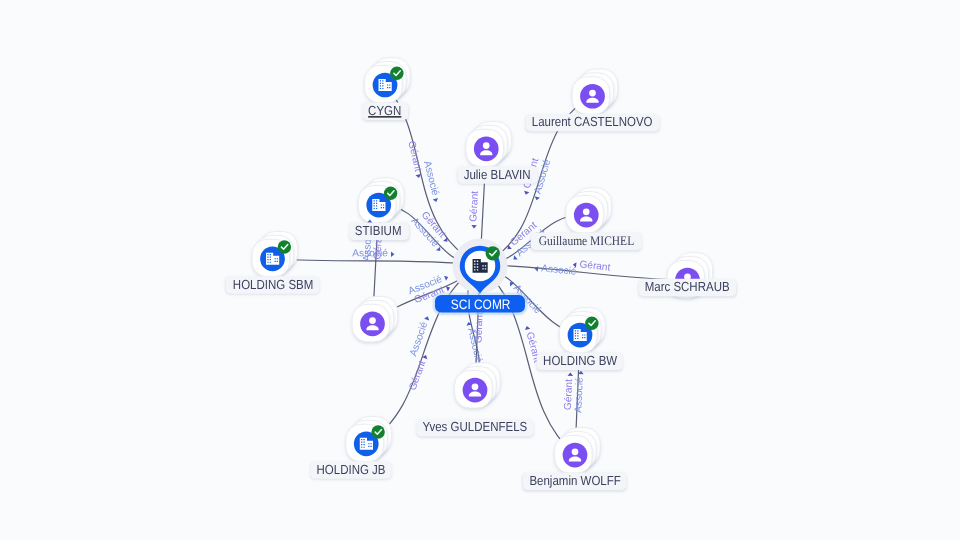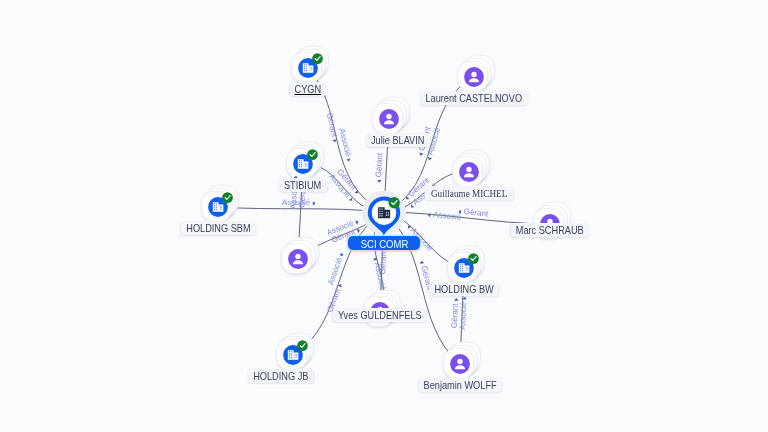--- a/index.html
+++ b/index.html
@@ -327,21 +327,21 @@
       </div>
       <div class="nodelabel center" style="left: 384px; top: 236.1px; width: 72px; align-items: flex-end;">
         <span>SCI COMR</span>
       </div>
       <div class="nodelabel" style="left: 550px; top: 223px; width: 78.1722px;">
         <span>Marc SCHRAUB</span>
       </div>
       <div class="nodelabel" style="left: 464px; top: 282.3px; width: 69.4806px; text-align: center;">
         <span>HOLDING BW</span>
       </div>
-      <div class="nodelabel" style="left: 380px; top: 308px; width: 94.0359px;">
+      <div class="nodelabel" style="left: 380px; top: 335px; width: 94.0359px;">
         <span>Yves GULDENFELS</span>
       </div>
       <div class="nodelabel" style="left: 281px; top: 369.3px; width: 65.4017px;">
         <span>HOLDING JB</span>
       </div>
       <div class="nodelabel" style="left: 460px; top: 378.3px; width: 83.2912px;">
         <span>Benjamin WOLFF</span>
       </div>
     </div>
 </div>

